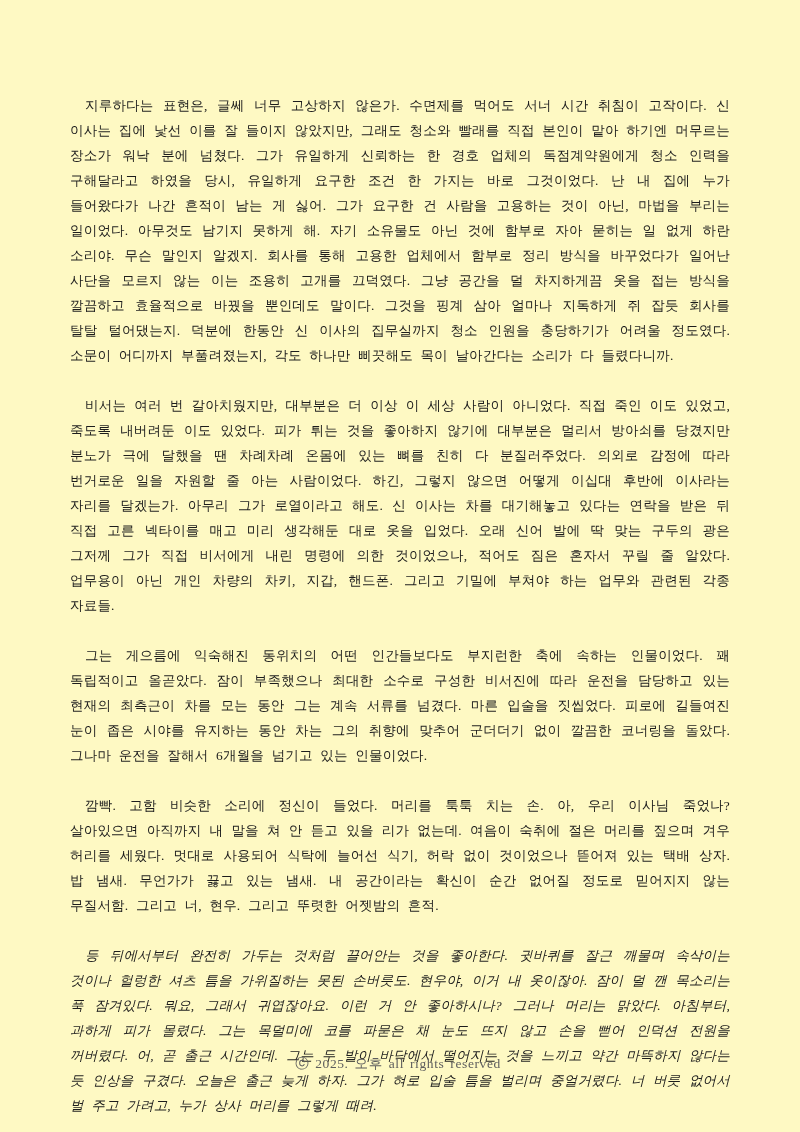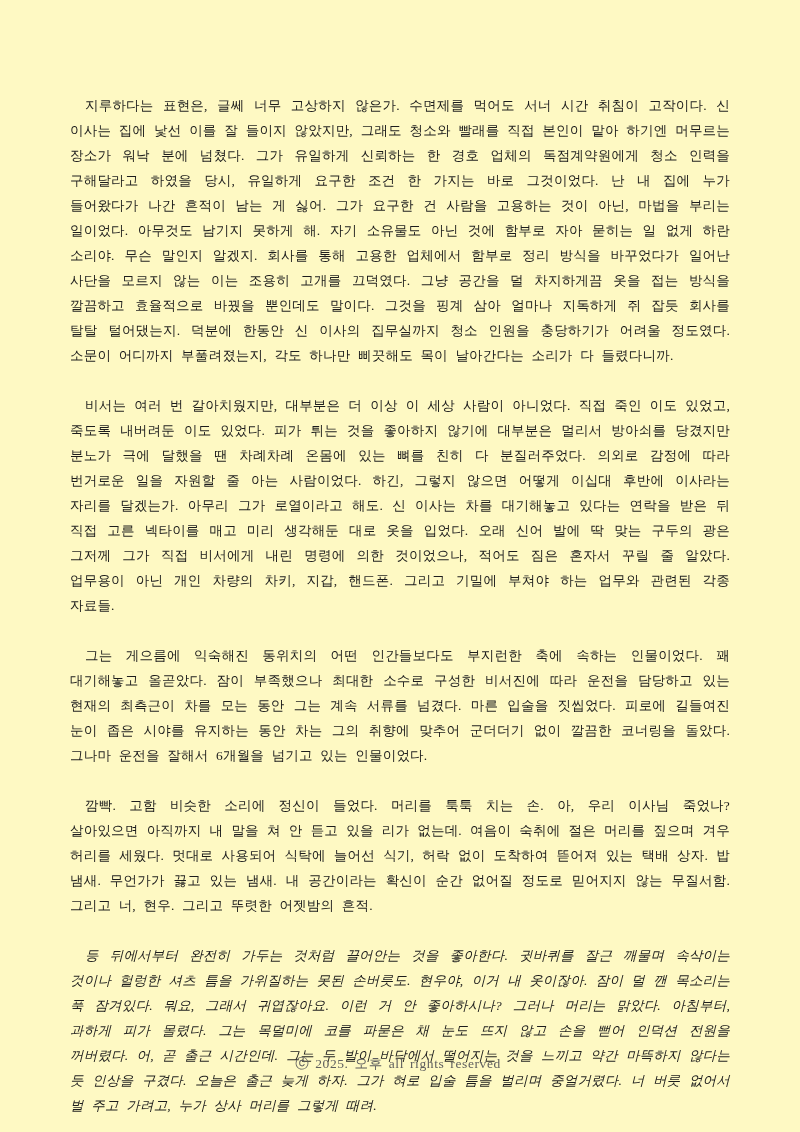--- a/index.html
+++ b/index.html
@@ -50,21 +50,21 @@
     word-spacing: 2px;
   }
 </style>
 </head>
 <body>
 
 <div class="page">
   <main class="text-body">
     <p class="para">지루하다는 표현은, 글쎄 너무 고상하지 않은가. 수면제를 먹어도 서너 시간 취침이 고작이다. 신 이사는 집에 낯선 이를 잘 들이지 않았지만, 그래도 청소와 빨래를 직접 본인이 맡아 하기엔 머무르는 장소가 워낙 분에 넘쳤다. 그가 유일하게 신뢰하는 한 경호 업체의 독점계약원에게 청소 인력을 구해달라고 하였을 당시, 유일하게 요구한 조건 한 가지는 바로 그것이었다. 난 내 집에 누가 들어왔다가 나간 흔적이 남는 게 싫어. 그가 요구한 건 사람을 고용하는 것이 아닌, 마법을 부리는 일이었다. 아무것도 남기지 못하게 해. 자기 소유물도 아닌 것에 함부로 자아 묻히는 일 없게 하란 소리야. 무슨 말인지 알겠지. 회사를 통해 고용한 업체에서 함부로 정리 방식을 바꾸었다가 일어난 사단을 모르지 않는 이는 조용히 고개를 끄덕였다. 그냥 공간을 덜 차지하게끔 옷을 접는 방식을 깔끔하고 효율적으로 바꿨을 뿐인데도 말이다. 그것을 핑계 삼아 얼마나 지독하게 쥐 잡듯 회사를 탈탈 털어댔는지. 덕분에 한동안 신 이사의 집무실까지 청소 인원을 충당하기가 어려울 정도였다. 소문이 어디까지 부풀려졌는지, 각도 하나만 삐끗해도 목이 날아간다는 소리가 다 들렸다니까.</p>
     <p class="para">비서는 여러 번 갈아치웠지만, 대부분은 더 이상 이 세상 사람이 아니었다. 직접 죽인 이도 있었고, 죽도록 내버려둔 이도 있었다. 피가 튀는 것을 좋아하지 않기에 대부분은 멀리서 방아쇠를 당겼지만 분노가 극에 달했을 땐 차례차례 온몸에 있는 뼈를 친히 다 분질러주었다. 의외로 감정에 따라 번거로운 일을 자원할 줄 아는 사람이었다. 하긴, 그렇지 않으면 어떻게 이십대 후반에 이사라는 자리를 달겠는가. 아무리 그가 로열이라고 해도. 신 이사는 차를 대기해놓고 있다는 연락을 받은 뒤 직접 고른 넥타이를 매고 미리 생각해둔 대로 옷을 입었다. 오래 신어 발에 딱 맞는 구두의 광은 그저께 그가 직접 비서에게 내린 명령에 의한 것이었으나, 적어도 짐은 혼자서 꾸릴 줄 알았다. 업무용이 아닌 개인 차량의 차키, 지갑, 핸드폰. 그리고 기밀에 부쳐야 하는 업무와 관련된 각종 자료들.</p>
-    <p class="para">그는 게으름에 익숙해진 동위치의 어떤 인간들보다도 부지런한 축에 속하는 인물이었다. 꽤 대기해놓고 올곧았다. 잠이 부족했으나 최대한 소수로 구성한 비서진에 따라 운전을 담당하고 있는 현재의 최측근이 차를 모는 동안 그는 계속 서류를 넘겼다. 마른 입술을 짓씹었다. 피로에 길들여진 눈이 좁은 시야를 유지하는 동안 차는 그의 취향에 맞추어 군더더기 없이 깔끔한 코너링을 돌았다. 그나마 운전을 잘해서 6개월을 넘기고 있는 인물이었다.</p>
-    <p class="para">깜빡. 고함 비슷한 소리에 정신이 들었다. 머리를 툭툭 치는 손. 아, 우리 이사님 죽었나? 살아있으면 아직까지 내 말을 쳐 안 듣고 있을 리가 없는데. 여음이 숙취에 절은 머리를 짚으며 겨우 허리를 세웠다. 멋대로 사용되어 식탁에 늘어선 식기, 허락 없이 도착하여 뜯어져 있는 택배 상자. 밥 냄새. 무언가가 끓고 있는 냄새. 내 공간이라는 확신이 순간 없어질 정도로 믿어지지 않는 무질서함. 그리고 너, 현우. 그리고 뚜렷한 어젯밤의 흔적.</p>
+    <p class="para">그는 게으름에 익숙해진 동위치의 어떤 인간들보다도 부지런한 축에 속하는 인물이었다. 꽤 독립적이고 올곧았다. 잠이 부족했으나 최대한 소수로 구성한 비서진에 따라 운전을 담당하고 있는 현재의 최측근이 차를 모는 동안 그는 계속 서류를 넘겼다. 마른 입술을 짓씹었다. 피로에 길들여진 눈이 좁은 시야를 유지하는 동안 차는 그의 취향에 맞추어 군더더기 없이 깔끔한 코너링을 돌았다. 그나마 운전을 잘해서 6개월을 넘기고 있는 인물이었다.</p>
+    <p class="para">깜빡. 고함 비슷한 소리에 정신이 들었다. 머리를 툭툭 치는 손. 아, 우리 이사님 죽었나? 살아있으면 아직까지 내 말을 쳐 안 듣고 있을 리가 없는데. 여음이 숙취에 절은 머리를 짚으며 겨우 허리를 세웠다. 멋대로 사용되어 식탁에 늘어선 식기, 허락 없이 것이었으나 뜯어져 있는 택배 상자. 밥 냄새. 무언가가 끓고 있는 냄새. 내 공간이라는 확신이 순간 없어질 정도로 믿어지지 않는 무질서함. 그리고 너, 현우. 그리고 뚜렷한 어젯밤의 흔적.</p>
     <p class="para">등 뒤에서부터 완전히 가두는 것처럼 끌어안는 것을 좋아한다. 귓바퀴를 잘근 깨물며 속삭이는 것이나 헐렁한 셔츠 틈을 가위질하는 못된 손버릇도. 현우야, 이거 내 옷이잖아. 잠이 덜 깬 목소리는 푹 잠겨있다. 뭐요, 그래서 귀엽잖아요. 이런 거 안 좋아하시나? 그러나 머리는 맑았다. 아침부터, 과하게 피가 몰렸다. 그는 목덜미에 코를 파묻은 채 눈도 뜨지 않고 손을 뻗어 인덕션 전원을 꺼버렸다. 어, 곧 출근 시간인데. 그는 두 발이 바닥에서 떨어지는 것을 느끼고 약간 마뜩하지 않다는 듯 인상을 구겼다. 오늘은 출근 늦게 하자. 그가 혀로 입술 틈을 벌리며 중얼거렸다. 너 버릇 없어서 벌 주고 가려고, 누가 상사 머리를 그렇게 때려.</p>
 
   </main>
   <footer class="page-footer">
     <span>ⓒ 2025. 오후 all rights reserved</span>
   </footer>
 </div>
 
 </body></html>

